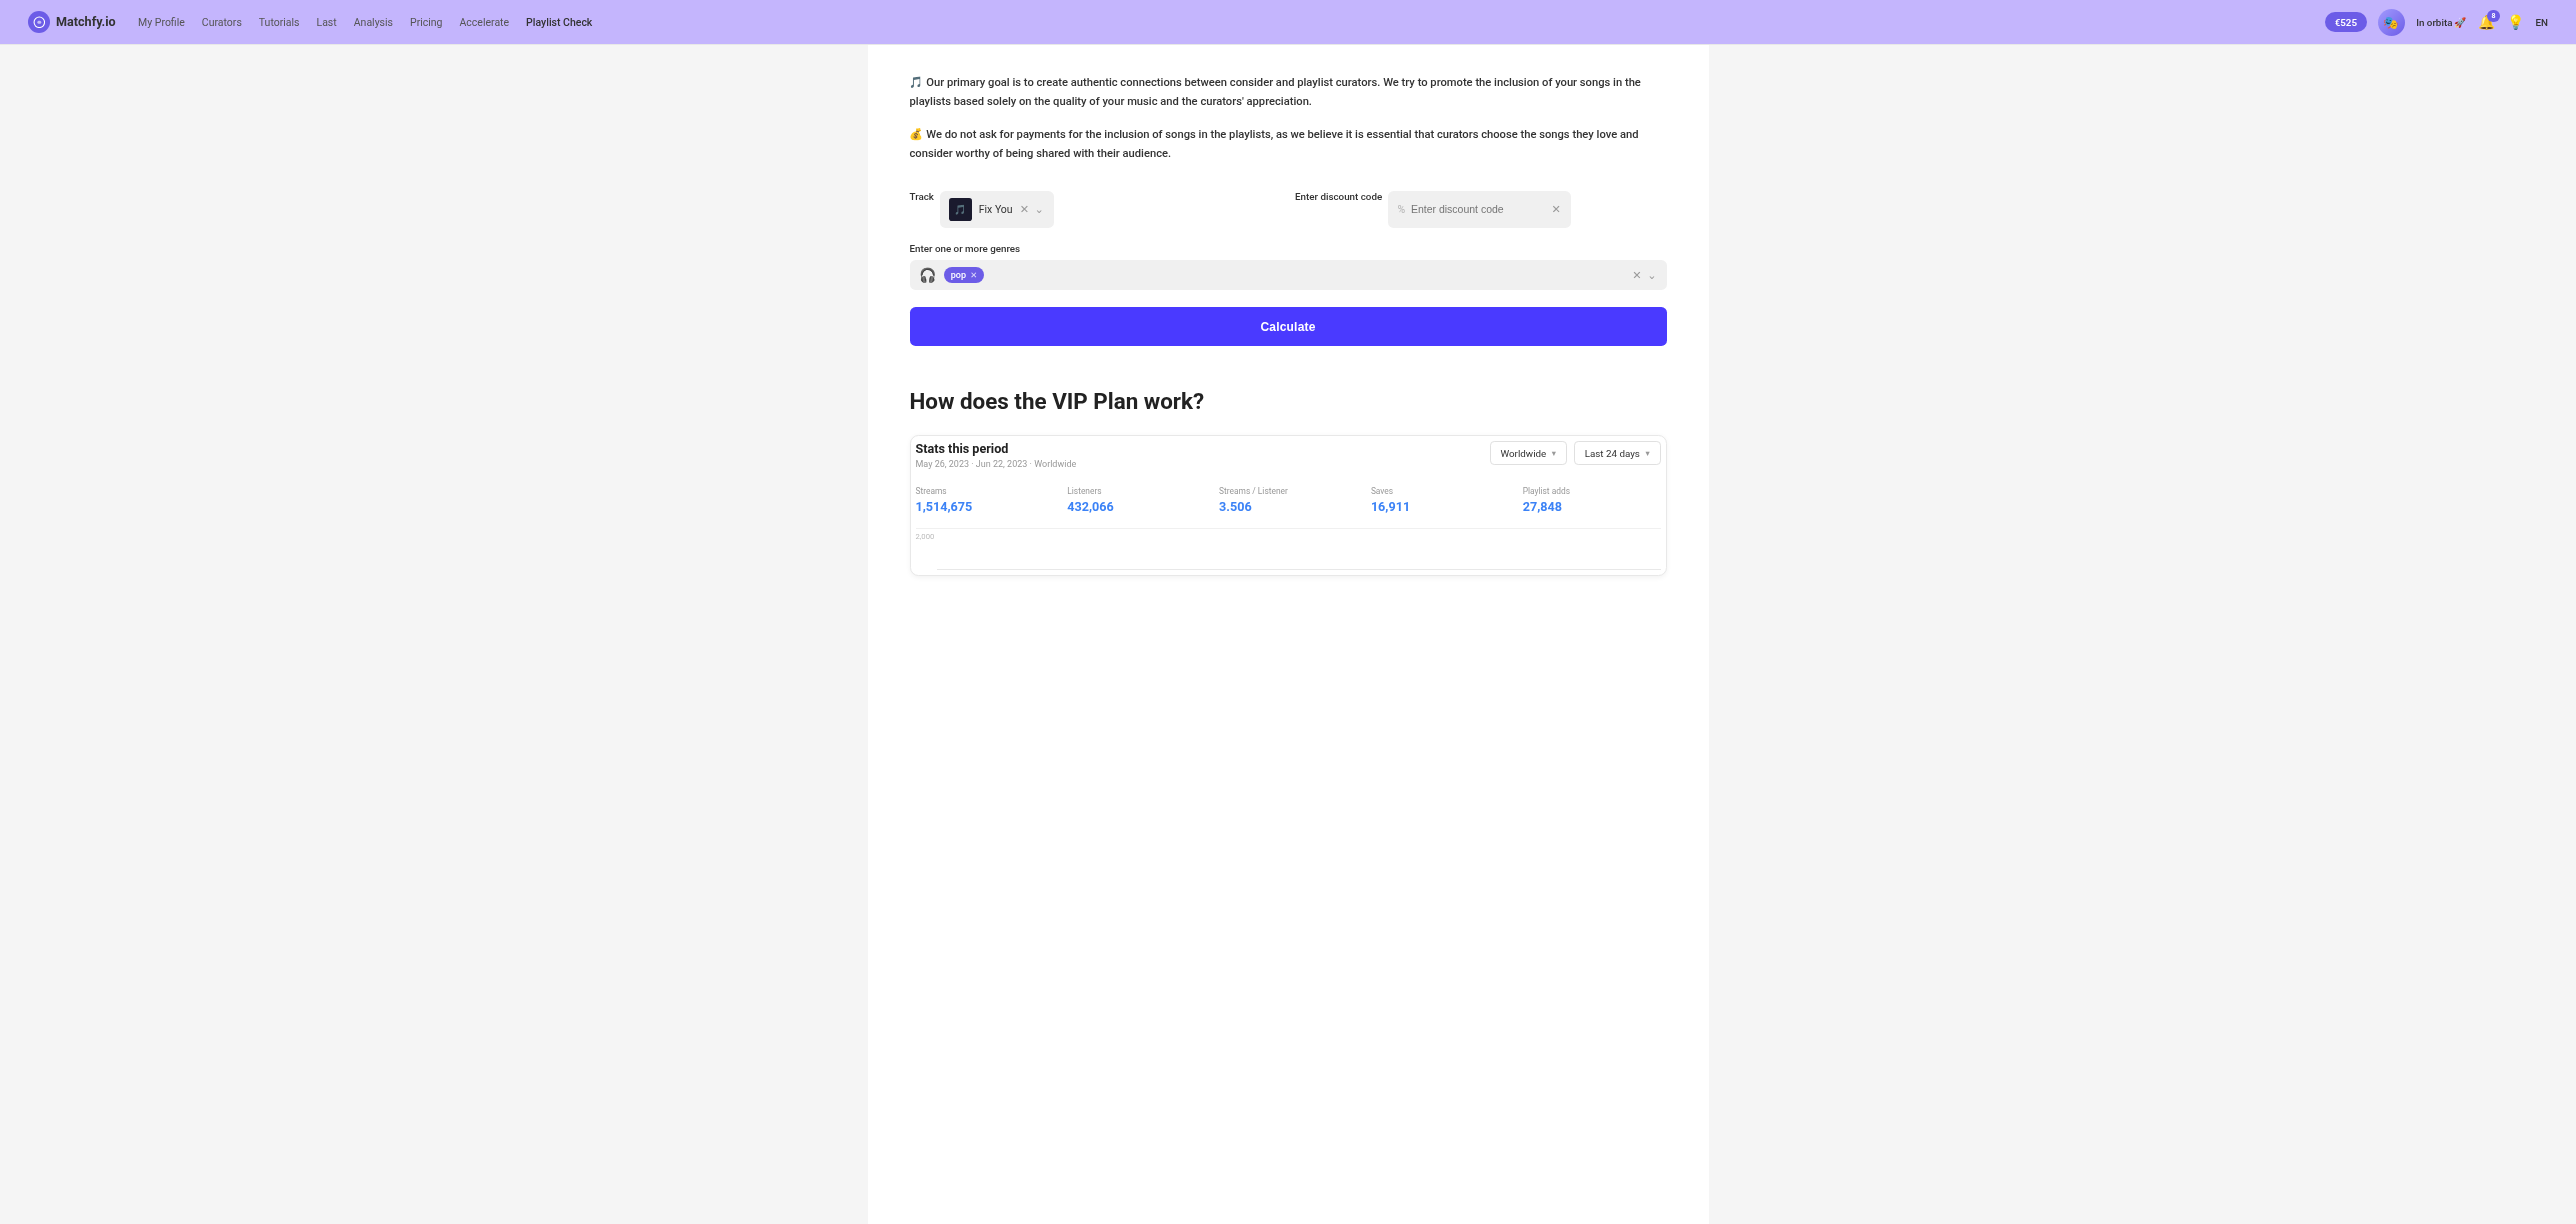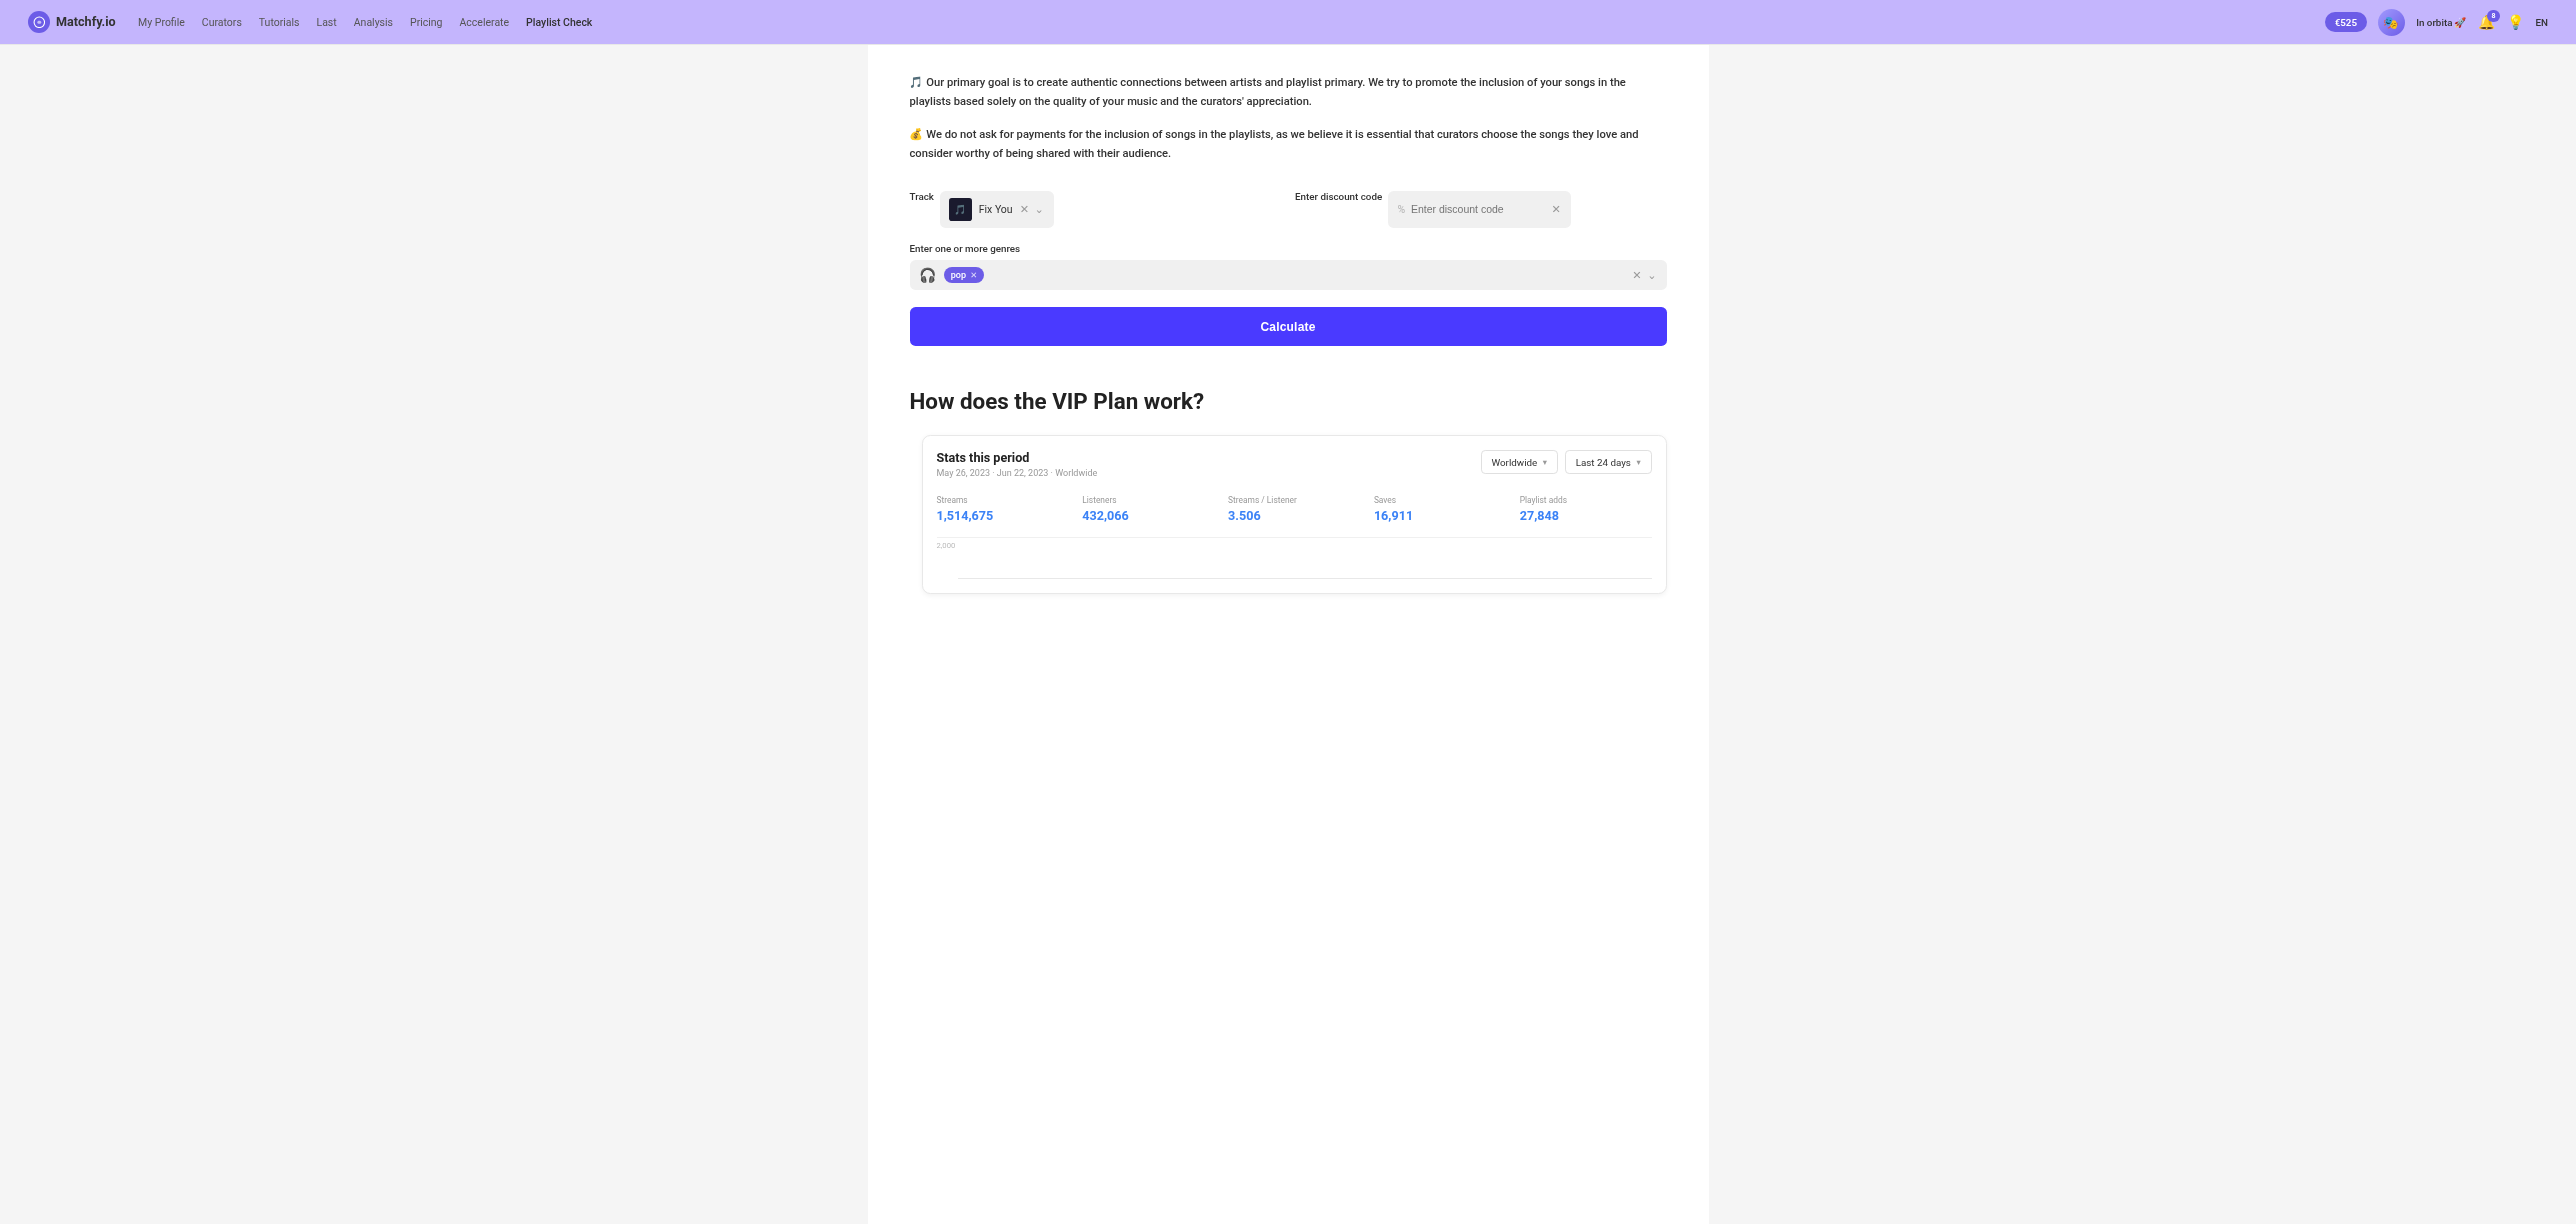--- a/index.html
+++ b/index.html
@@ -280,23 +280,22 @@
       font-weight: 700;
       color: #222;
       margin-bottom: 21px;
     }
 
     
     .stats-card {
       background: white;
       border: 0.7px solid #e8e8e8;
       border-radius: 8.4px;
-      padding: 14px;
+      padding: 5px;
       box-shadow: 0 1.4px 5.6px rgba(0,0,0,0.05);
-      margin-left: 12px;
     }
     .stats-header {
       display: flex;
       align-items: flex-start;
       justify-content: space-between;
       margin-bottom: 17px;
     }
     .stats-title {
       font-size: 12.6px;
       font-weight: 700;
@@ -400,21 +399,21 @@
       <div class="notif-badge">8</div>
     </div>
     <div class="icon-btn">💡</div>
     <div class="lang-btn">EN</div>
   </div>
 </nav>
 
 <div class="main-content">
 
   <div class="intro-section">
-    <p class="intro-text">🎵 Our primary goal is to create authentic connections between artists and playlist primary. We try to promote the inclusion of your songs in the playlists based solely on the quality of your music and the curators' appreciation.</p>
+    <p class="intro-text">🎵 Our primary goal is to create authentic connections between consider and playlist curators. We try to promote the inclusion of your songs in the playlists based solely on the quality of your music and the curators' appreciation.</p>
     <p class="intro-text">💰 We do not ask for payments for the inclusion of songs in the playlists, as we believe it is essential that curators choose the songs they love and consider worthy of being shared with their audience.</p>
   </div>
 
   <div class="form-section">
     <div class="form-row">
 
       <div class="form-group">
         <label class="form-label">Track</label>
         <div class="track-input-wrapper">
           <div class="track-thumb">🎵</div>

